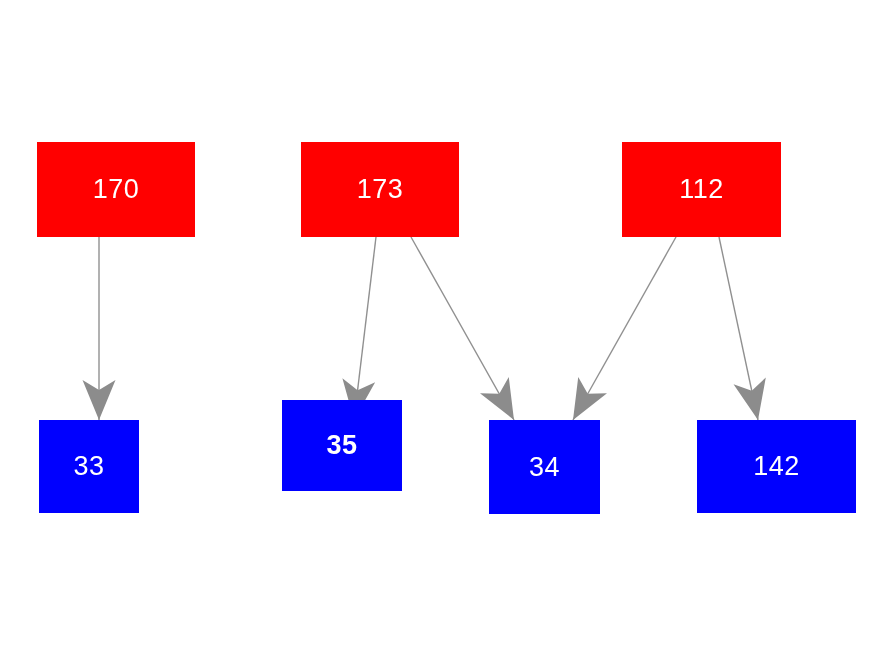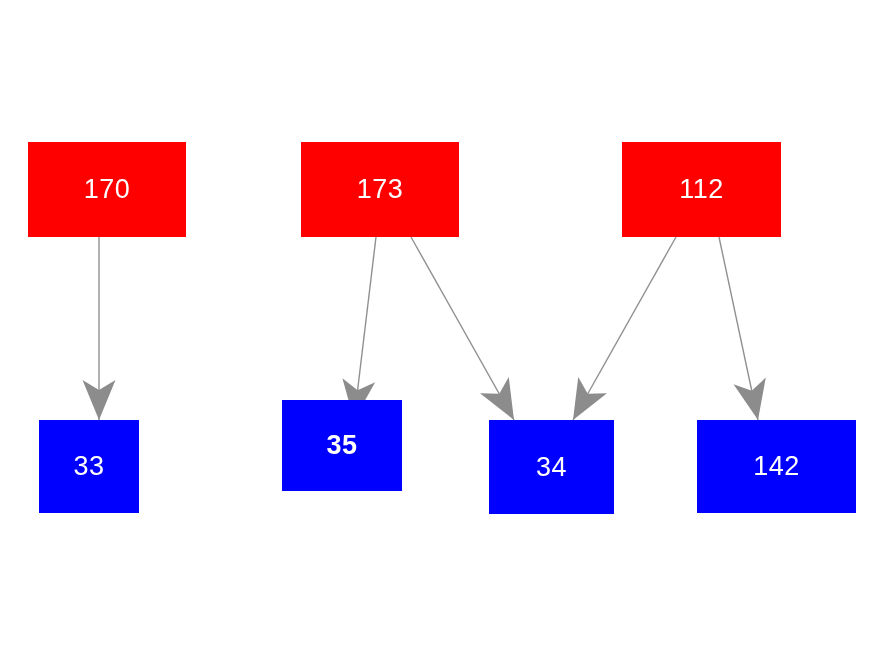--- a/index.html
+++ b/index.html
@@ -47,35 +47,35 @@
       <line x1="376" y1="237" x2="354" y2="420" stroke="#909090" stroke-width="1.4"></line>
       <polygon points="354,420 342.39232229119784,378.31652823709885 357.58077461454053,390.21446570632213 375.15641001424353,382.2553803130934" fill="#8c8c8c"></polygon>
       <line x1="411" y1="237" x2="514" y2="420" stroke="#909090" stroke-width="1.4"></line>
       <polygon points="514,420 480.0016100050913,393.23510736516783 499.2853806170925,393.85655002842657 508.7594049738221,377.0490260439696" fill="#8c8c8c"></polygon>
       <line x1="676" y1="237" x2="573" y2="420" stroke="#909090" stroke-width="1.4"></line>
       <polygon points="573,420 578.2405950261779,377.0490260439696 587.7146193829075,393.85655002842657 606.9983899949087,393.23510736516783" fill="#8c8c8c"></polygon>
       <line x1="719" y1="237" x2="758" y2="420" stroke="#909090" stroke-width="1.4"></line>
       <polygon points="758,420 733.5250390265285,384.31770347431313 751.7469801640001,390.6589069233849 765.800241410805,377.4393816547132" fill="#8c8c8c"></polygon>
     </svg>
   <div id="nodes-layer">
-      <div class="node" style="left: 28px; top: 142px; width: 158px; height: 95px; background: rgb(255, 0, 0);">
+      <div class="node" style="left: 37px; top: 142px; width: 158px; height: 95px; background: rgb(255, 0, 0);">
         <span class="node-label" style="color: rgb(255, 255, 255);">170</span>
       </div>
       <div class="node" style="left: 301px; top: 142px; width: 158px; height: 95px; background: rgb(255, 0, 0);">
         <span class="node-label" style="color: rgb(255, 255, 255);">173</span>
       </div>
       <div class="node" style="left: 622px; top: 142px; width: 159px; height: 95px; background: rgb(255, 0, 0);">
         <span class="node-label" style="color: rgb(255, 255, 255);">112</span>
       </div>
       <div class="node" style="left: 39px; top: 420px; width: 100px; height: 93px; background: rgb(0, 0, 255);">
         <span class="node-label" style="color: rgb(255, 255, 255);">33</span>
       </div>
       <div class="node" style="left: 282px; top: 400px; width: 120px; height: 91px; background: rgb(0, 0, 255); font-weight: bold;">
         <span class="node-label" style="color: rgb(255, 255, 255);">35</span>
       </div>
-      <div class="node" style="left: 489px; top: 420px; width: 125px; height: 94px; background: rgb(0, 0, 255);">
+      <div class="node" style="left: 489px; top: 420px; width: 111px; height: 94px; background: rgb(0, 0, 255);">
         <span class="node-label" style="color: rgb(255, 255, 255);">34</span>
       </div>
       <div class="node" style="left: 697px; top: 420px; width: 159px; height: 93px; background: rgb(0, 0, 255);">
         <span class="node-label" style="color: rgb(255, 255, 255);">142</span>
       </div>
     </div>
 </div>
 
 </body></html>

